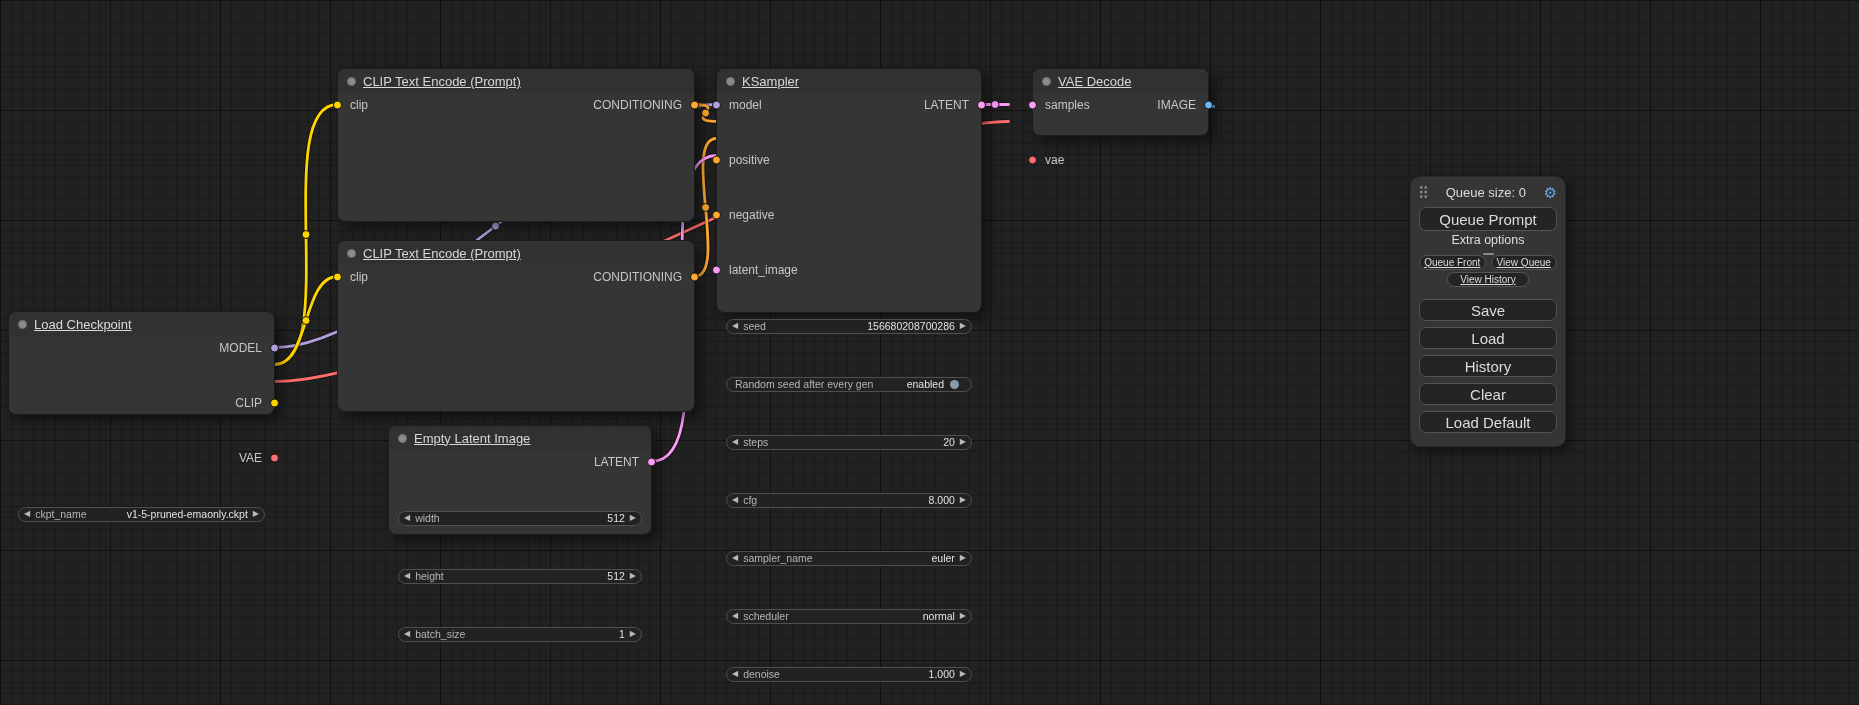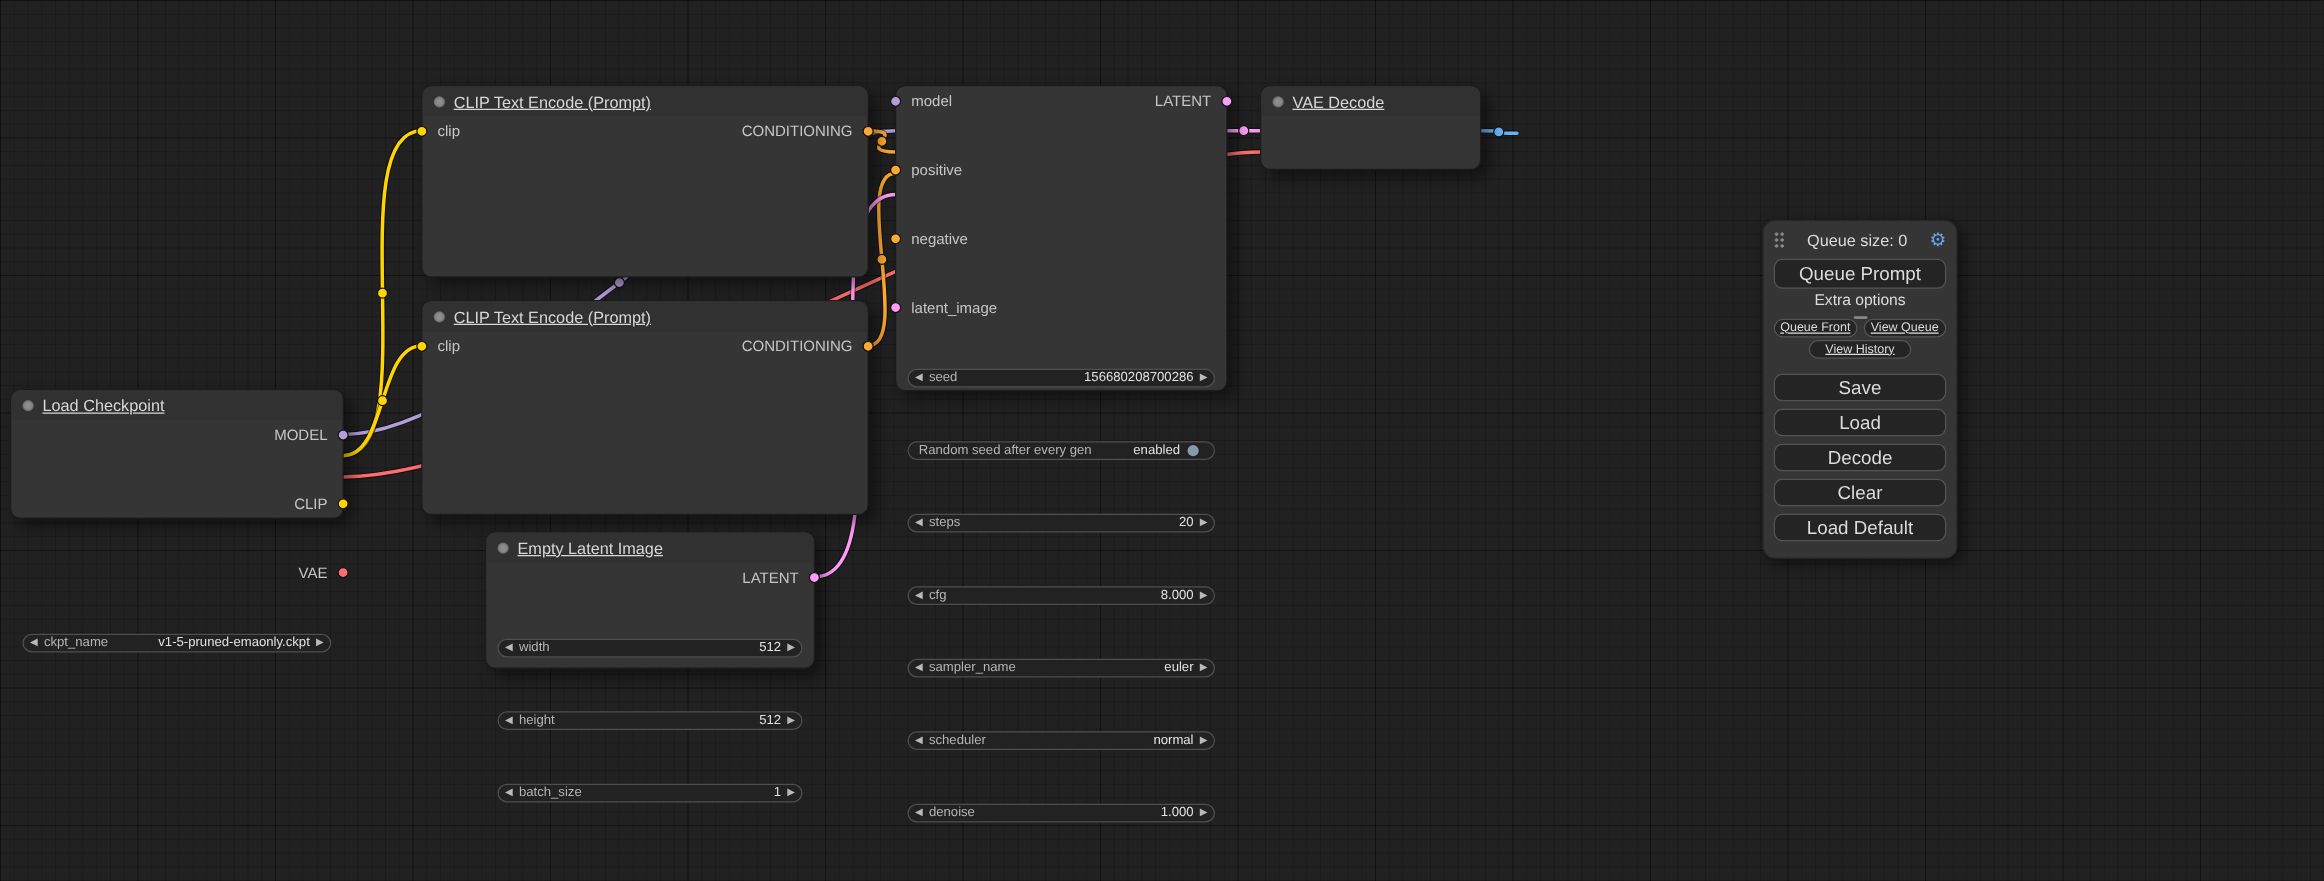--- a/index.html
+++ b/index.html
@@ -221,20 +221,24 @@
           </div>
           <div class="widget">
             <span class="w-arrow">◀</span>
             <span class="w-label">batch_size</span>
             <span class="w-value">1</span>
             <span class="w-arrow">▶</span>
           </div>
         </div>
       </div>
       <div class="node" style="left: 716px; top: 68px; width: 266px; height: 245px;">
+        <div class="node-title">
+          <span class="title-dot"></span>
+          <span class="title-text">KSampler</span>
+        </div>
         <div class="node-body">
           <div class="slot-row">
             <div class="slot in">
               <span class="slot-dot" style="background: rgb(179, 157, 219);"></span>
               <span class="slot-label">model</span>
             </div>
             <div class="slot out">
               <span class="slot-label">LATENT</span>
               <span class="slot-dot" style="background: rgb(255, 156, 249);"></span>
             </div>
@@ -293,24 +297,42 @@
             <span class="w-arrow">▶</span>
           </div>
           <div class="widget">
             <span class="w-arrow">◀</span>
             <span class="w-label">denoise</span>
             <span class="w-value">1.000</span>
             <span class="w-arrow">▶</span>
           </div>
         </div>
       </div>
-      <div class="node" style="left: 1008px; top: 68px; width: 177px; height: 68px;">
+      <div class="node" style="left: 1032px; top: 68px; width: 177px; height: 68px;">
         <div class="node-title">
           <span class="title-dot"></span>
           <span class="title-text">VAE Decode</span>
+        </div>
+        <div class="node-body">
+          <div class="slot-row">
+            <div class="slot in">
+              <span class="slot-dot" style="background: rgb(255, 156, 249);"></span>
+              <span class="slot-label">samples</span>
+            </div>
+            <div class="slot out">
+              <span class="slot-label">IMAGE</span>
+              <span class="slot-dot" style="background: rgb(100, 181, 246);"></span>
+            </div>
+          </div>
+          <div class="slot-row">
+            <div class="slot in">
+              <span class="slot-dot" style="background: rgb(255, 110, 110);"></span>
+              <span class="slot-label">vae</span>
+            </div>
+          </div>
         </div>
       </div>
     </div>
 
   <div id="menu">
     <div class="menu-header">
       <span class="drag-handle"></span>
       <span class="queue-size">Queue size: 0</span>
       <span class="gear">⚙</span>
     </div>
@@ -322,18 +344,18 @@
     <div class="small-row">
       <button class="btn small">Queue Front</button>
       <button class="btn small">View Queue</button>
     </div>
     <div class="small-row">
       <button class="btn small vh">View History</button>
     </div>
     <div class="menu-actions">
       <button class="btn act">Save</button>
       <button class="btn act">Load</button>
-      <button class="btn act">Decode</button>
+      <button class="btn act">History</button>
       <button class="btn act">Clear</button>
       <button class="btn act">Load Default</button>
     </div>
   </div>
 </div>
 
 </body></html>

